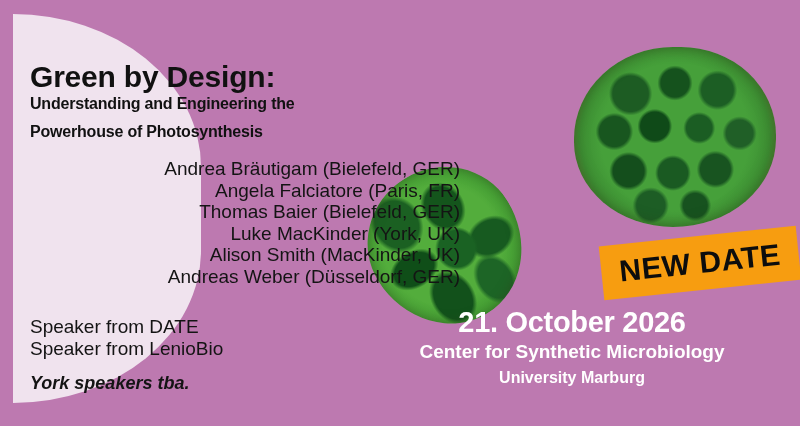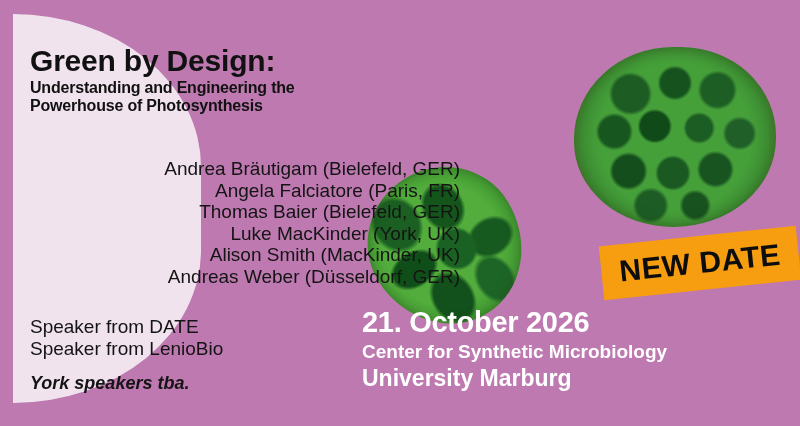--- a/index.html
+++ b/index.html
@@ -60,26 +60,26 @@
       radial-gradient(ellipse at 55% 55%, #1a6223 0 15%, rgba(26,98,35,0) 18%),
       radial-gradient(ellipse at 78% 60%, #175a20 0 12%, rgba(23,90,32,0) 15%),
       radial-gradient(ellipse at 36% 80%, #12511b 0 13%, rgba(18,81,27,0) 16%),
       radial-gradient(ellipse at 66% 84%, #1d6526 0 11%, rgba(29,101,38,0) 14%),
       radial-gradient(circle at 48% 48%, #53ad3c 0 52%, #3f9a31 72%, #7d864a 90%, #9b9b66 100%);
     box-shadow:inset 0 0 12px rgba(45,65,25,.5);
   }
 
   
   .headline{
-    position:absolute;left:30px;top:46px;width:520px;
+    position:absolute;left:30px;top:62px;width:520px;
     color:#111;font-weight:bold;line-height:1.0;
   }
   .headline .l1{font-size:30px;letter-spacing:-0.2px;display:block;margin-bottom:4px;}
   .headline .l2,.headline .l3{font-size:16px;display:block;letter-spacing:-0.2px;}
-  .headline .l3{margin-top:2px;}
+  .headline .l3{margin-top:12px;}
 
   .speakers{
     position:absolute;left:30px;top:158px;width:430px;
     color:#141414;font-size:19px;line-height:21.5px;text-align:right;
   }
   .speakers div{white-space:nowrap;}
 
   .affiliations{
     position:absolute;left:30px;top:316px;width:420px;
     color:#141414;font-size:19px;line-height:21.5px;
@@ -97,25 +97,25 @@
     display:flex;align-items:center;justify-content:center;
   }
   .new-date span{
     color:#0d0d0d;font-size:30px;font-weight:bold;letter-spacing:0.5px;
     white-space:nowrap;
   }
 
   
   .date-block{
     position:absolute;right:18px;top:305px;width:420px;
-    text-align:left;color:#ffffff;
+    text-align:center;color:#ffffff;
   }
   .date-block .date{font-size:29px;font-weight:bold;line-height:34px;letter-spacing:-0.3px;}
   .date-block .venue1{font-size:19px;font-weight:bold;line-height:26px;}
-  .date-block .venue2{font-size:23px;font-weight:bold;line-height:26px;}
+  .date-block .venue2{font-size:16px;font-weight:bold;line-height:26px;}
 </style>
 </head>
 <body>
 
 <div id="poster">
 
   <div class="light-panel"></div>
 
   <div class="cell cell-big">
     <div class="body"></div>

